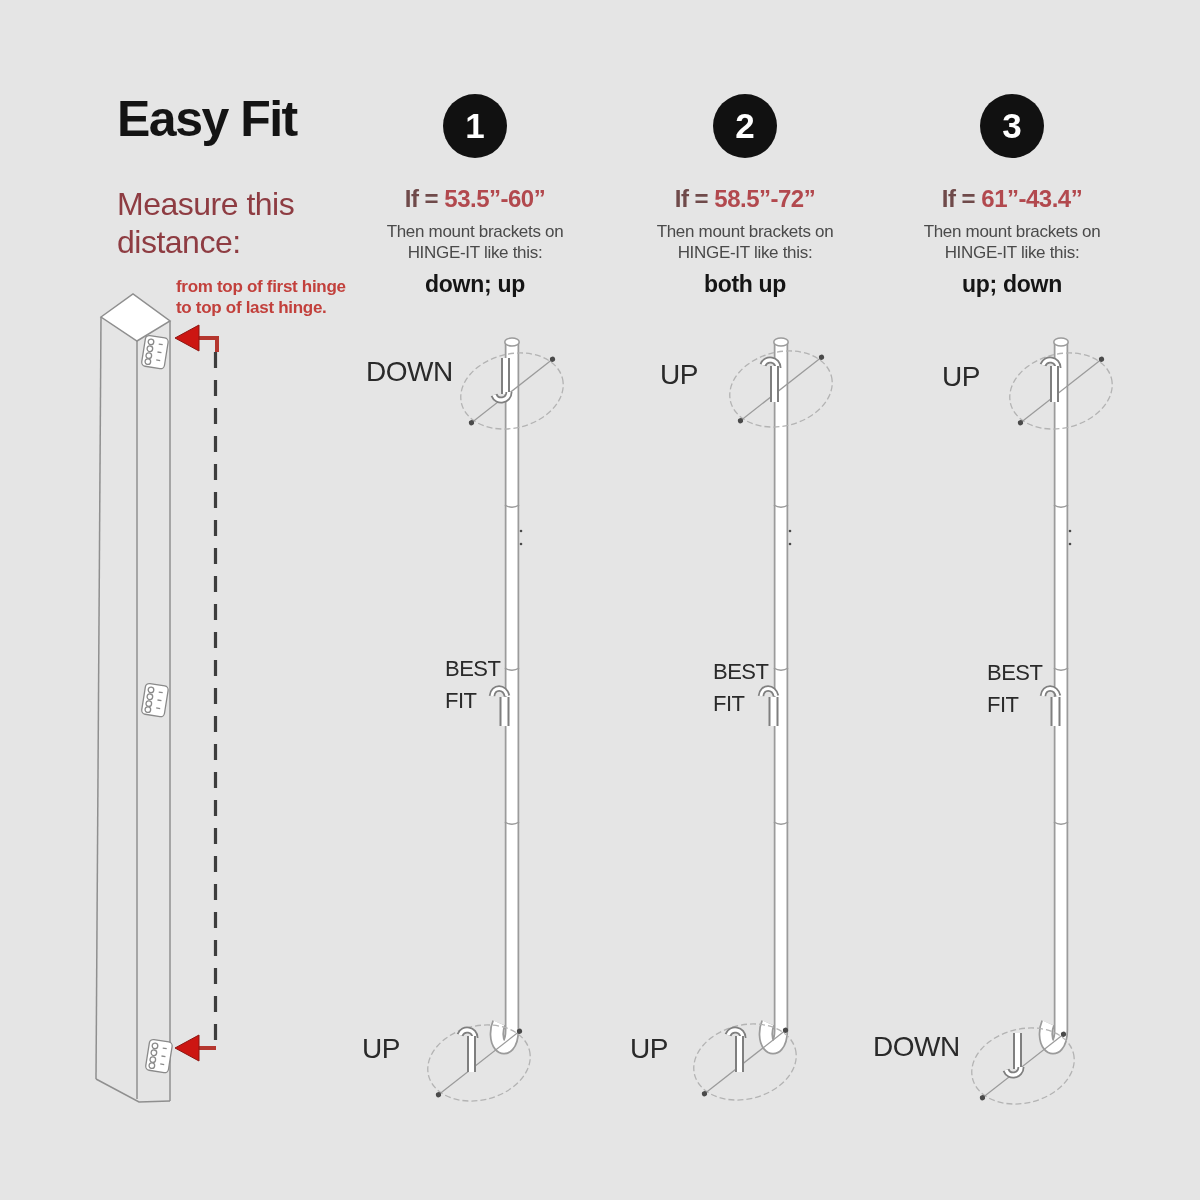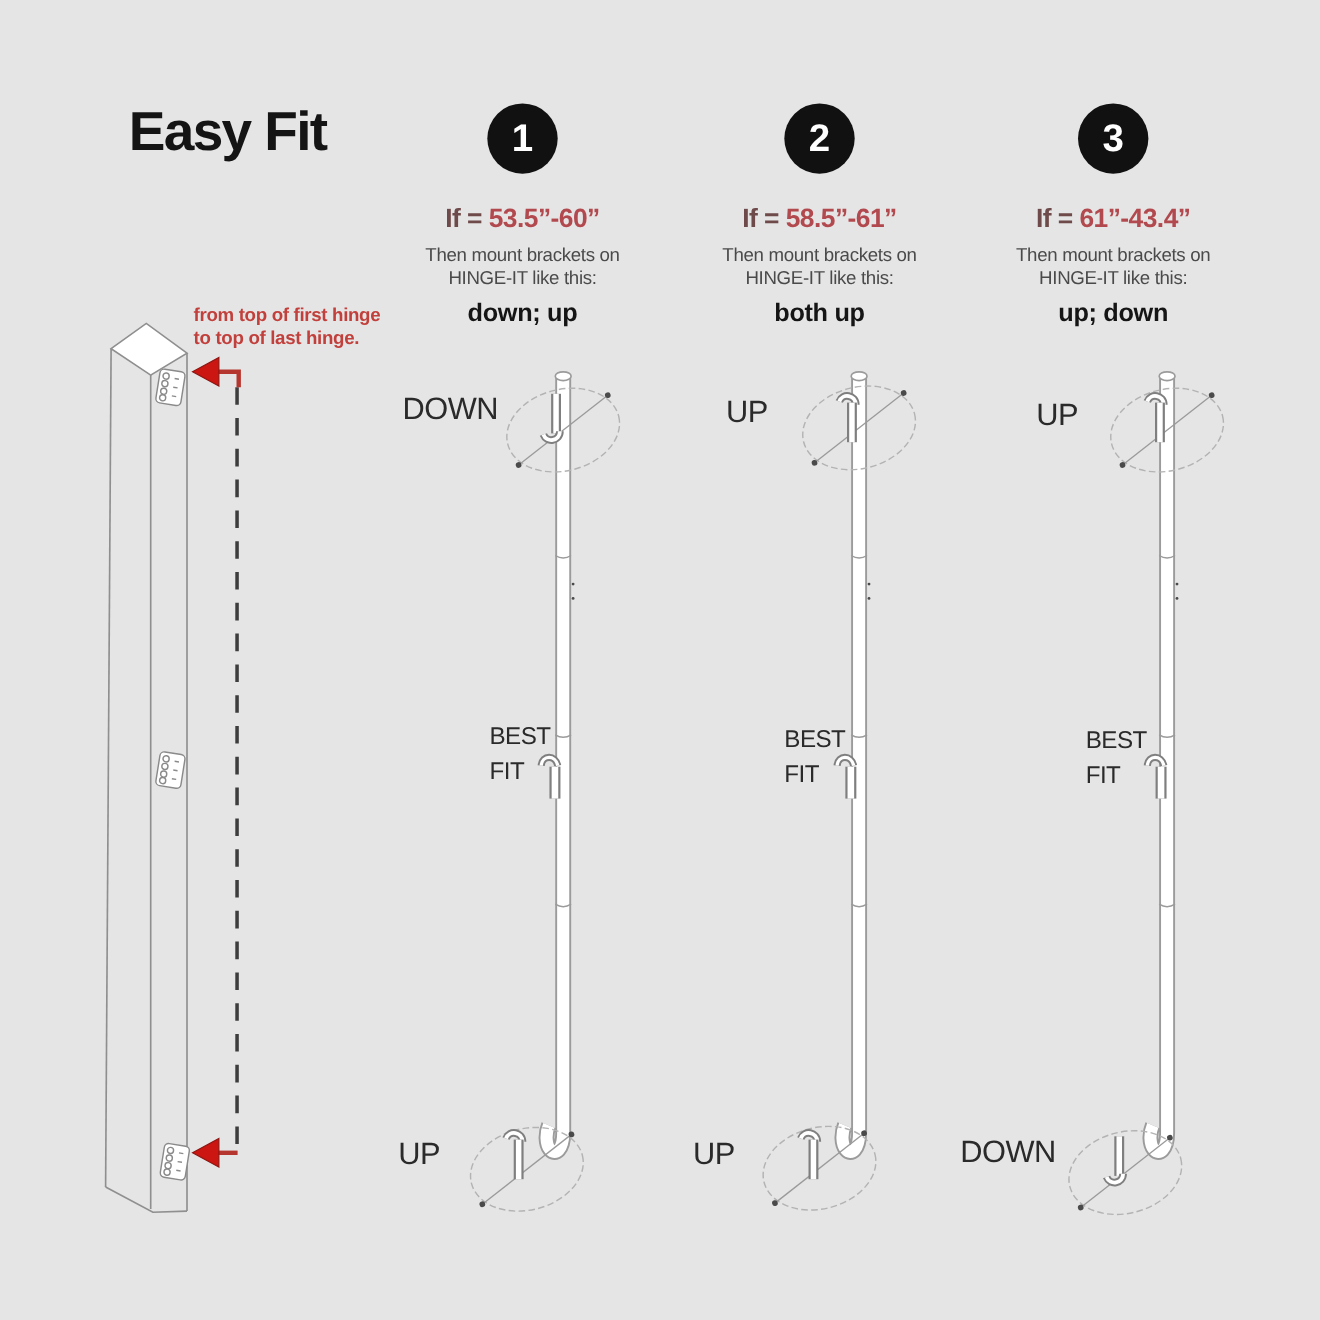--- a/index.html
+++ b/index.html
@@ -166,20 +166,21 @@
       <use href="#rod"></use>
       <use href="#oval" transform="translate(0,391) rotate(-14)"></use>
       <use href="#br-up" transform="translate(-8,358)"></use>
       <use href="#oval" transform="translate(-38,1066) rotate(-14)"></use>
       <use href="#br-dn" transform="translate(-45,1033)"></use>
       <use href="#br-mid" transform="translate(-4,688)"></use>
     </g>
   </svg>
 
   <div class="title">Easy Fit</div>
+  <div class="measure-heading">Measure this distance:</div>
   <div class="measure-note">
     <div>from top of first hinge</div>
     <div>to top of last hinge.</div>
   </div>
 
   <div class="col-head" style="left:325px;">
     <div class="badge">
       <span>1</span>
     </div>
     <div class="if-line">
@@ -192,21 +193,21 @@
     </div>
     <div class="mode">down; up</div>
   </div>
 
   <div class="col-head" style="left:595px;">
     <div class="badge">
       <span>2</span>
     </div>
     <div class="if-line">
       <span class="if-prefix">If =</span>
-      <span class="range">58.5”-61”</span>
+      <span class="range">58.5”-72”</span>
     </div>
     <div class="then">
       <div>Then mount brackets on</div>
       <div>HINGE-IT like this:</div>
     </div>
     <div class="mode">both up</div>
   </div>
 
   <div class="col-head" style="left:862px;">
     <div class="badge">

